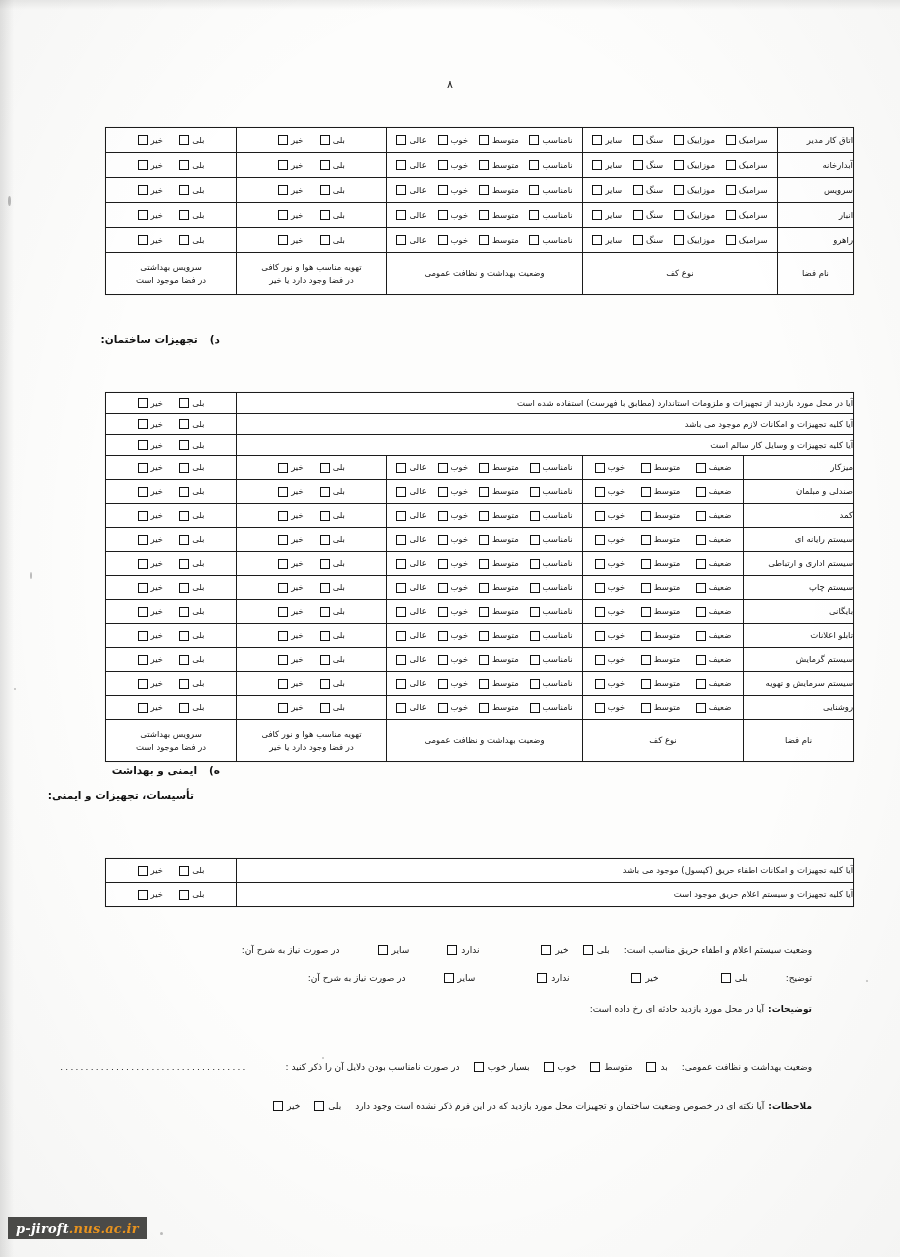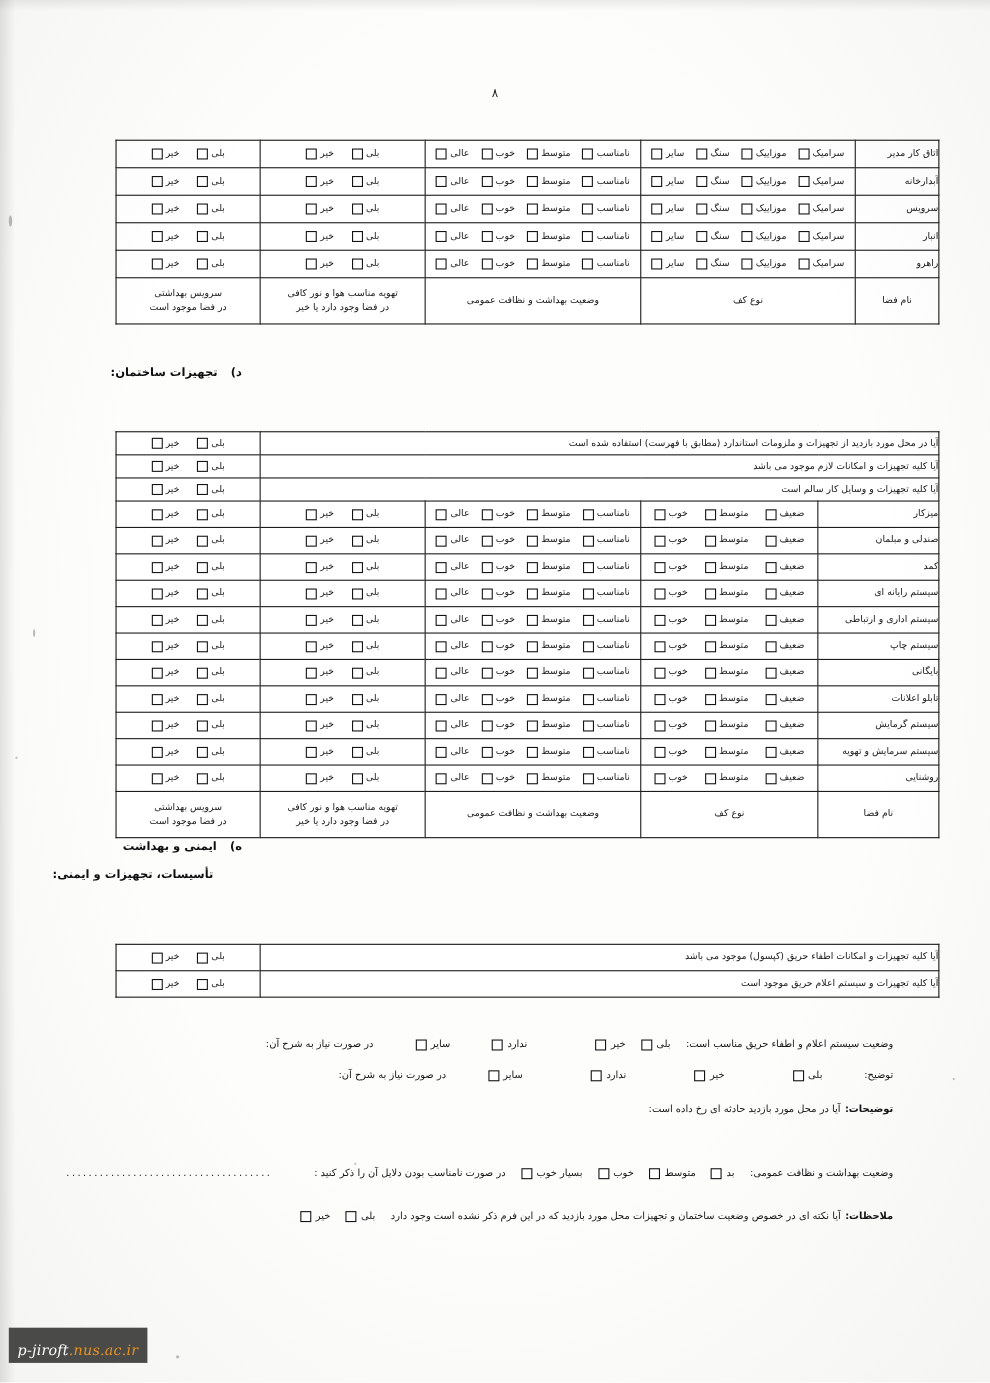--- a/index.html
+++ b/index.html
@@ -157,24 +157,24 @@
     color: #1a1a1a;
     font-size: 9px;
   }
 
   
   .watermark {
     position: absolute;
     left: 8px;
     bottom: 18px;
     background: #4a4a48;
-    padding: 15px 8px 4px 8px;
+    padding: 5px 8px 4px 8px;
     font-family: "DejaVu Serif", "Liberation Serif", serif;
     font-style: italic;
-    font-weight: normal;
+    font-weight: bold;
     font-size: 13px;
     letter-spacing: .2px;
     direction: ltr;
     z-index: 50;
     line-height: 1;
   }
   .watermark .w1 { color: #ffffff; }
   .watermark .w2 { color: #e8931f; }
 </style>
 </head>

